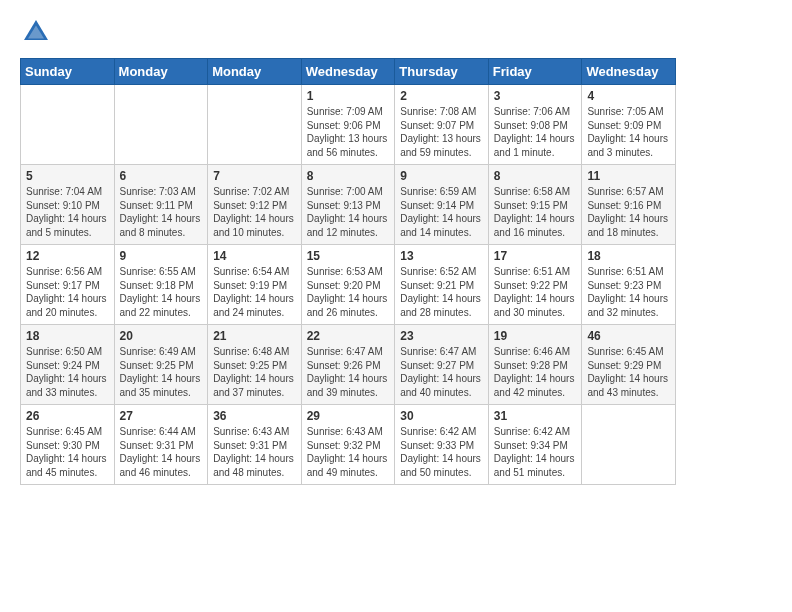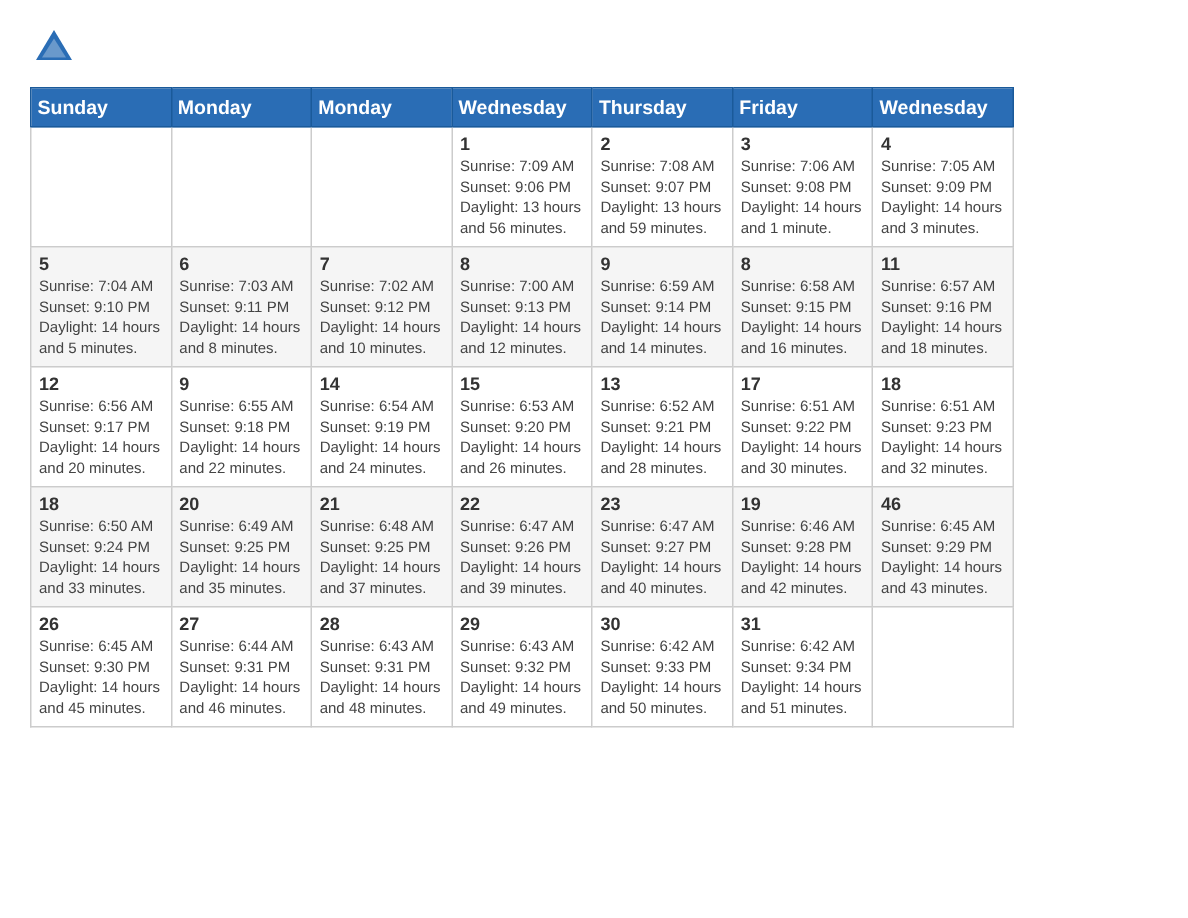--- a/index.html
+++ b/index.html
@@ -162,21 +162,21 @@
           <td><span class="day-number">20</span><span class="cell-text">Sunrise: 6:49 AM<br>Sunset: 9:25 PM<br>Daylight: 14 hours and 35 minutes.</span></td>
           <td><span class="day-number">21</span><span class="cell-text">Sunrise: 6:48 AM<br>Sunset: 9:25 PM<br>Daylight: 14 hours and 37 minutes.</span></td>
           <td><span class="day-number">22</span><span class="cell-text">Sunrise: 6:47 AM<br>Sunset: 9:26 PM<br>Daylight: 14 hours and 39 minutes.</span></td>
           <td><span class="day-number">23</span><span class="cell-text">Sunrise: 6:47 AM<br>Sunset: 9:27 PM<br>Daylight: 14 hours and 40 minutes.</span></td>
           <td><span class="day-number">19</span><span class="cell-text">Sunrise: 6:46 AM<br>Sunset: 9:28 PM<br>Daylight: 14 hours and 42 minutes.</span></td>
           <td><span class="day-number">46</span><span class="cell-text">Sunrise: 6:45 AM<br>Sunset: 9:29 PM<br>Daylight: 14 hours and 43 minutes.</span></td>
         </tr>
         <tr>
           <td><span class="day-number">26</span><span class="cell-text">Sunrise: 6:45 AM<br>Sunset: 9:30 PM<br>Daylight: 14 hours and 45 minutes.</span></td>
           <td><span class="day-number">27</span><span class="cell-text">Sunrise: 6:44 AM<br>Sunset: 9:31 PM<br>Daylight: 14 hours and 46 minutes.</span></td>
-          <td><span class="day-number">28</span><span class="cell-text">Sunrise: 6:43 AM<br>Sunset: 9:31 PM<br>Daylight: 14 hours and 48 minutes.</span></td>
+          <td><span class="day-number">36</span><span class="cell-text">Sunrise: 6:43 AM<br>Sunset: 9:31 PM<br>Daylight: 14 hours and 48 minutes.</span></td>
           <td><span class="day-number">29</span><span class="cell-text">Sunrise: 6:43 AM<br>Sunset: 9:32 PM<br>Daylight: 14 hours and 49 minutes.</span></td>
           <td><span class="day-number">30</span><span class="cell-text">Sunrise: 6:42 AM<br>Sunset: 9:33 PM<br>Daylight: 14 hours and 50 minutes.</span></td>
           <td><span class="day-number">31</span><span class="cell-text">Sunrise: 6:42 AM<br>Sunset: 9:34 PM<br>Daylight: 14 hours and 51 minutes.</span></td>
           <td class="empty-cell"></td>
         </tr>
       </tbody>
   </table>
 </div>
 
 </body></html>

